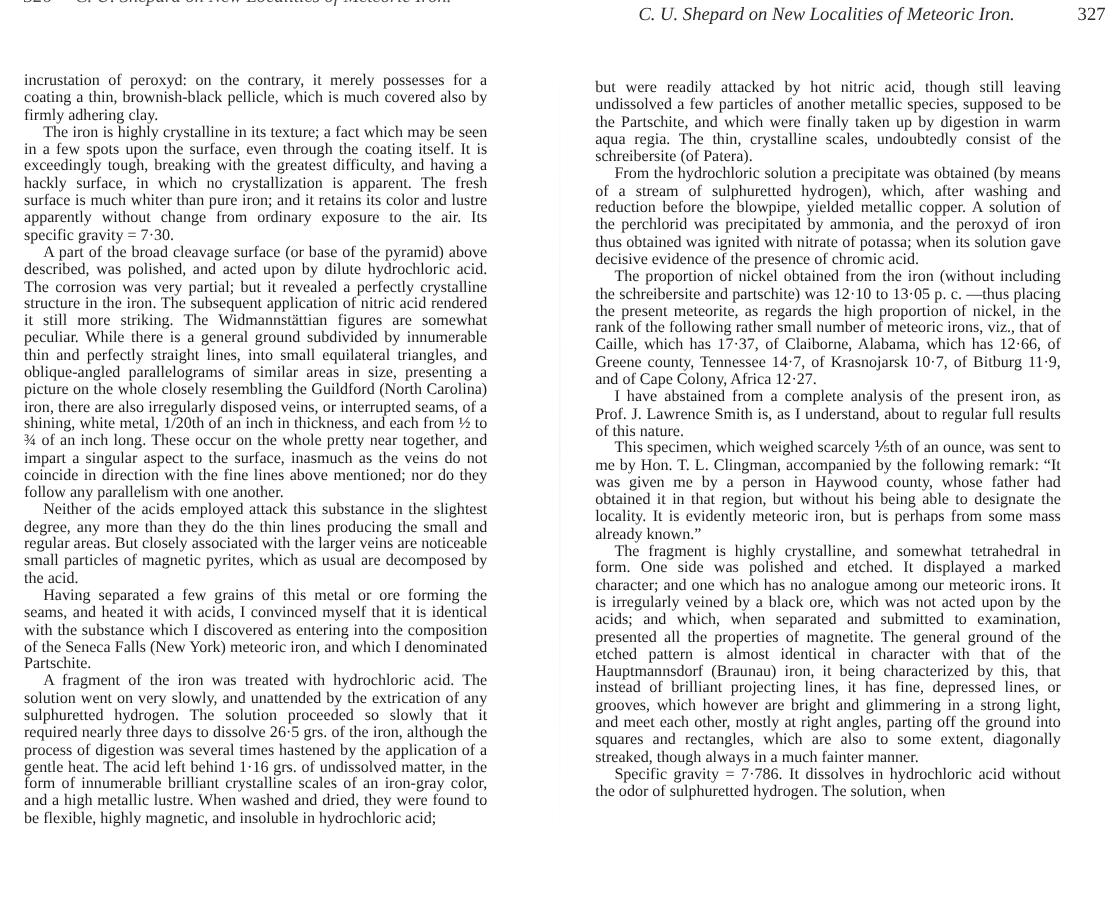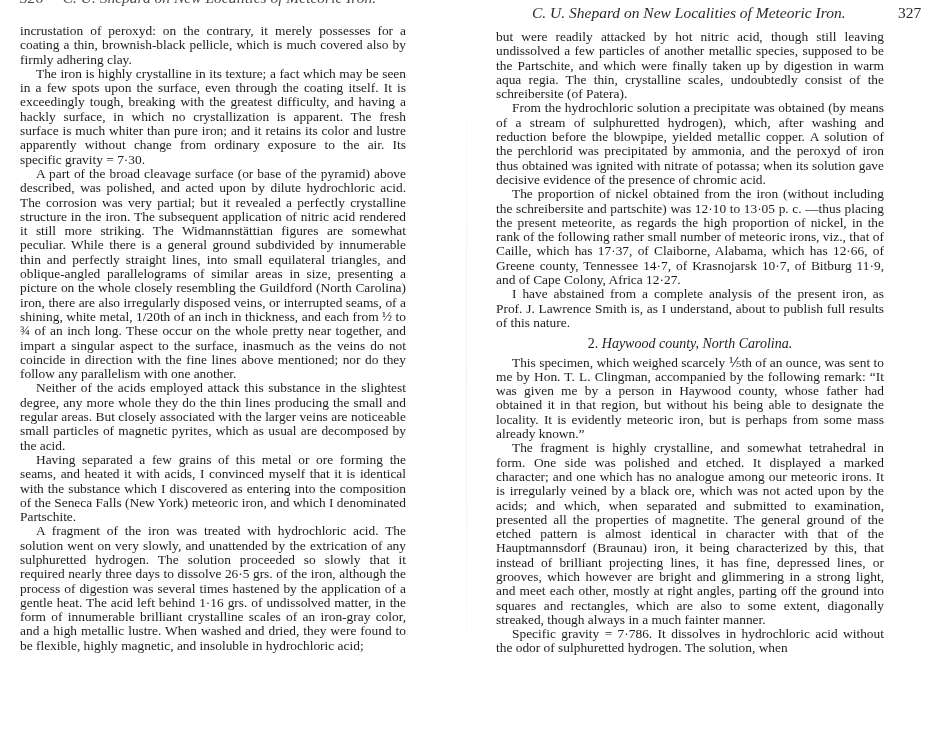--- a/index.html
+++ b/index.html
@@ -17,21 +17,21 @@
   .page.right { left: 466px; width: 466px; }
   .running-head {
     position: absolute; font-style: italic; font-size: 15.5px;
     white-space: nowrap; color: #2a2a2a;
   }
   .left .running-head { top: -11px; left: 20px; opacity: 0.85; }
   .right .running-head { top: 4px; left: 66px; }
   .right .running-head .pnum { font-style: normal; position: absolute; left: 318px; margin-left: 48px; }
   .body-text {
     position: absolute; font-size: 13.4px; line-height: 14.3px;
-    text-align: justify; hyphens: none;
+    text-align: justify; hyphens: none; margin-top: 36px;
   }
   .left .body-text { top: 24px; left: 20px; width: 386px; }
   .right .body-text { top: 30px; left: 30px; width: 388px; }
   .body-text p { margin: 0; text-indent: 0; }
   .body-text p.indent { text-indent: 16px; }
   .section-heading {
     text-align: center; font-style: italic; margin: 7px 0 4px 0;
     font-size: 14px;
   }
   .section-heading .num { font-style: normal; }
@@ -46,39 +46,35 @@
 <div class="page left">
   <div class="running-head">
     <span>326</span>
     &nbsp;&nbsp;&nbsp;
     <span>C. U. Shepard on New Localities of Meteoric Iron.</span>
   </div>
   <div class="body-text">
     <p>incrustation of peroxyd: on the contrary, it merely possesses for a coating a thin, brownish-black pellicle, which is much covered also by firmly adhering clay.</p>
     <p class="indent">The iron is highly crystalline in its texture; a fact which may be seen in a few spots upon the surface, even through the coating itself. It is exceedingly tough, breaking with the greatest difficulty, and having a hackly surface, in which no crystallization is apparent. The fresh surface is much whiter than pure iron; and it retains its color and lustre apparently without change from ordinary exposure to the air. Its specific gravity = 7·30.</p>
     <p class="indent">A part of the broad cleavage surface (or base of the pyramid) above described, was polished, and acted upon by dilute hydrochloric acid. The corrosion was very partial; but it revealed a perfectly crystalline structure in the iron. The subsequent application of nitric acid rendered it still more striking. The Widmannstättian figures are somewhat peculiar. While there is a general ground subdivided by innumerable thin and perfectly straight lines, into small equilateral triangles, and oblique-angled parallelograms of similar areas in size, presenting a picture on the whole closely resembling the Guildford (North Carolina) iron, there are also irregularly disposed veins, or interrupted seams, of a shining, white metal, 1/20th of an inch in thickness, and each from ½ to ¾ of an inch long. These occur on the whole pretty near together, and impart a singular aspect to the surface, inasmuch as the veins do not coincide in direction with the fine lines above mentioned; nor do they follow any parallelism with one another.</p>
-    <p class="indent">Neither of the acids employed attack this substance in the slightest degree, any more whole they do the thin lines producing the small and regular areas. But closely associated with the larger veins are noticeable small particles of magnetic pyrites, which as usual are decomposed by the acid.</p>
+    <p class="indent">Neither of the acids employed attack this substance in the slightest degree, any more than they do the thin lines producing the small and regular areas. But closely associated with the larger veins are noticeable small particles of magnetic pyrites, which as usual are decomposed by the acid.</p>
     <p class="indent">Having separated a few grains of this metal or ore forming the seams, and heated it with acids, I convinced myself that it is identical with the substance which I discovered as entering into the composition of the Seneca Falls (New York) meteoric iron, and which I denominated Partschite.</p>
     <p class="indent">A fragment of the iron was treated with hydrochloric acid. The solution went on very slowly, and unattended by the extrication of any sulphuretted hydrogen. The solution proceeded so slowly that it required nearly three days to dissolve 26·5 grs. of the iron, although the process of digestion was several times hastened by the application of a gentle heat. The acid left behind 1·16 grs. of undissolved matter, in the form of innumerable brilliant crystalline scales of an iron-gray color, and a high metallic lustre. When washed and dried, they were found to be flexible, highly magnetic, and insoluble in hydrochloric acid;</p>
   </div>
 </div>
 
 <div class="gutter"></div>
 
 <div class="page right">
   <div class="running-head">
     <span>C. U. Shepard on New Localities of Meteoric Iron.</span>
     <span class="pnum">327</span>
   </div>
   <div class="body-text">
     <p>but were readily attacked by hot nitric acid, though still leaving undissolved a few particles of another metallic species, supposed to be the Partschite, and which were finally taken up by digestion in warm aqua regia. The thin, crystalline scales, undoubtedly consist of the schreibersite (of Patera).</p>
     <p class="indent">From the hydrochloric solution a precipitate was obtained (by means of a stream of sulphuretted hydrogen), which, after washing and reduction before the blowpipe, yielded metallic copper. A solution of the perchlorid was precipitated by ammonia, and the peroxyd of iron thus obtained was ignited with nitrate of potassa; when its solution gave decisive evidence of the presence of chromic acid.</p>
     <p class="indent">The proportion of nickel obtained from the iron (without including the schreibersite and partschite) was 12·10 to 13·05 p. c. —thus placing the present meteorite, as regards the high proportion of nickel, in the rank of the following rather small number of meteoric irons, viz., that of Caille, which has 17·37, of Claiborne, Alabama, which has 12·66, of Greene county, Tennessee 14·7, of Krasnojarsk 10·7, of Bitburg 11·9, and of Cape Colony, Africa 12·27.</p>
-    <p class="indent">I have abstained from a complete analysis of the present iron, as Prof. J. Lawrence Smith is, as I understand, about to publish full results of this nature.</p>
-    <div class="section-heading">
-      <span class="num">2.</span>
-      <span>Haywood county, North Carolina.</span>
-    </div>
+    <p class="indent">I have abstained from a complete analysis of the present iron, as Prof. J. Lawrence Smith is, as I understand, about to regular full results of this nature.</p>
     <p class="indent">This specimen, which weighed scarcely ⅕th of an ounce, was sent to me by Hon. T. L. Clingman, accompanied by the following remark: “It was given me by a person in Haywood county, whose father had obtained it in that region, but without his being able to designate the locality. It is evidently meteoric iron, but is perhaps from some mass already known.”</p>
     <p class="indent">The fragment is highly crystalline, and somewhat tetrahedral in form. One side was polished and etched. It displayed a marked character; and one which has no analogue among our meteoric irons. It is irregularly veined by a black ore, which was not acted upon by the acids; and which, when separated and submitted to examination, presented all the properties of magnetite. The general ground of the etched pattern is almost identical in character with that of the Hauptmannsdorf (Braunau) iron, it being characterized by this, that instead of brilliant projecting lines, it has fine, depressed lines, or grooves, which however are bright and glimmering in a strong light, and meet each other, mostly at right angles, parting off the ground into squares and rectangles, which are also to some extent, diagonally streaked, though always in a much fainter manner.</p>
     <p class="indent">Specific gravity = 7·786. It dissolves in hydrochloric acid without the odor of sulphuretted hydrogen. The solution, when</p>
   </div>
 </div>
 
 </body></html>

